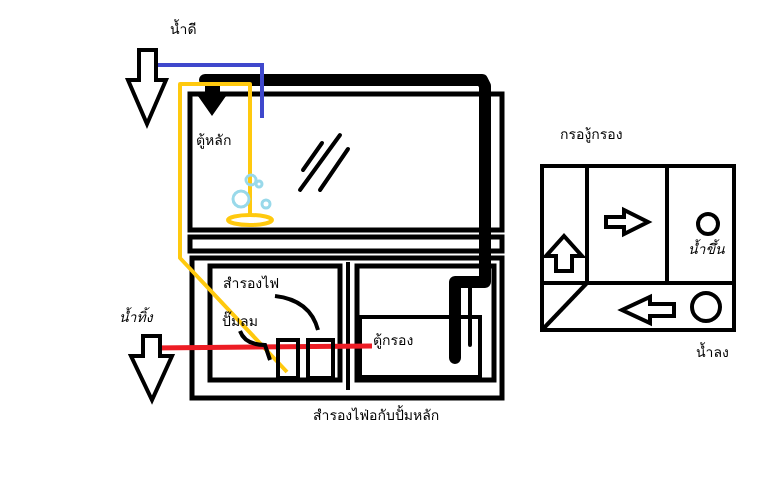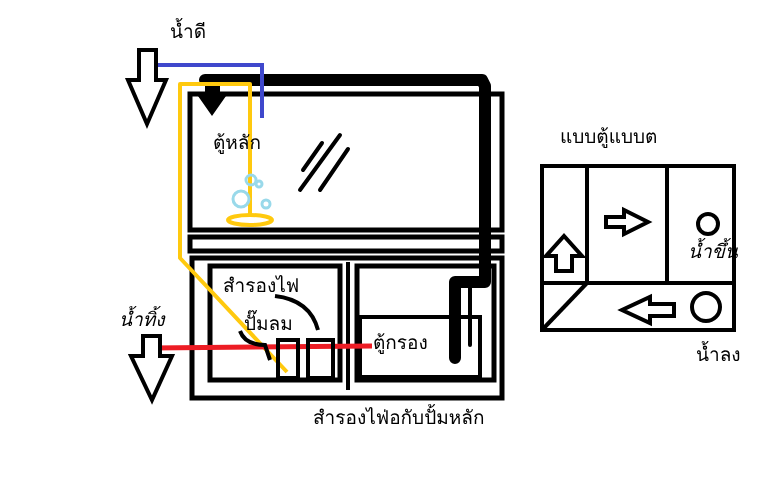--- a/index.html
+++ b/index.html
@@ -1,19 +1,19 @@
 <!DOCTYPE html>
 <html><head>
   <meta charset="utf-8">
   <style>
     html, body { margin: 0; padding: 0; background: #ffffff; }
     body { width: 768px; height: 480px; overflow: hidden; position: relative;
            font-family: "DejaVu Sans", sans-serif; }
     svg { position: absolute; left: 0; top: 0; }
-    .lbl { position: absolute; font-size: 19px; color: #000; white-space: nowrap;
+    .lbl { position: absolute; font-size: 14px; color: #000; white-space: nowrap;
            font-family: "DejaVu Sans", sans-serif; line-height: 1; }
   </style>
 </head>
 <body>
 
 <svg width="768" height="480" viewBox="0 0 768 480">
 
   <rect x="190" y="94" width="312" height="136" fill="none" stroke="#000" stroke-width="5"></rect>
 
   <g stroke="#000" stroke-width="4" stroke-linecap="round">
@@ -68,21 +68,21 @@
     <line x1="542" y1="330" x2="587" y2="283"></line>
   </g>
   <polygon points="556,271 556,256 546,256 564,236 582,256 572,256 572,271" fill="#fff" stroke="#000" stroke-width="4"></polygon>
   <polygon points="606,217 624,217 624,210 648,222 624,234 624,227 606,227" fill="#fff" stroke="#000" stroke-width="4"></polygon>
   <polygon points="674,304 650,304 650,297 622,310 650,323 650,316 674,316" fill="#fff" stroke="#000" stroke-width="4"></polygon>
   <circle cx="708" cy="224" r="10" fill="none" stroke="#000" stroke-width="4"></circle>
   <circle cx="706" cy="307" r="14" fill="none" stroke="#000" stroke-width="4"></circle>
 </svg>
 
 <span class="lbl" style="left:170px;top:22px;">น้ำดี</span>
-<span class="lbl" style="left:213px;top:133px;">ตู้หลัก</span>
+<span class="lbl" style="left:196px;top:133px;">ตู้หลัก</span>
 <span class="lbl" style="left:223px;top:276px;">สำรองไฟ</span>
-<span class="lbl" style="left:244px;top:314px;">ปั๊มลม</span>
+<span class="lbl" style="left:222px;top:314px;">ปั๊มลม</span>
 <span class="lbl" style="left:119px;top:310px;font-style:italic;">น้ำทิ้ง</span>
 <span class="lbl" style="left:373px;top:333px;text-align:center;">ตู้กรอง</span>
 <span class="lbl" style="left:313px;top:408px;">สำรองไฟ่อกับปั้มหลัก</span>
-<span class="lbl" style="left:560px;top:127px;">แบบตู้แบบต</span>
+<span class="lbl" style="left:560px;top:127px;">กรองู้กรอง</span>
 <span class="lbl" style="left:688px;top:242px;font-style:italic;">น้ำขึ้น</span>
 <span class="lbl" style="left:696px;top:345px;">น้ำลง</span>
 
 </body></html>

